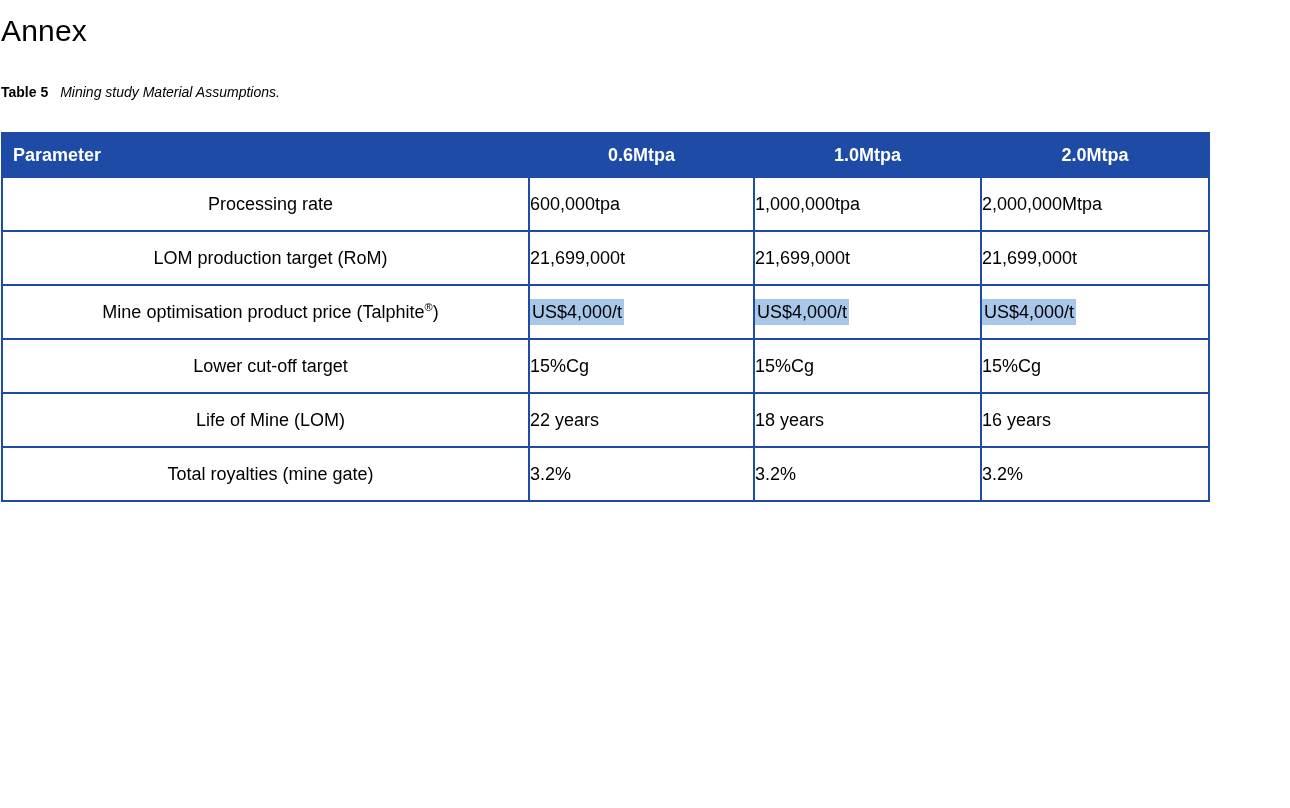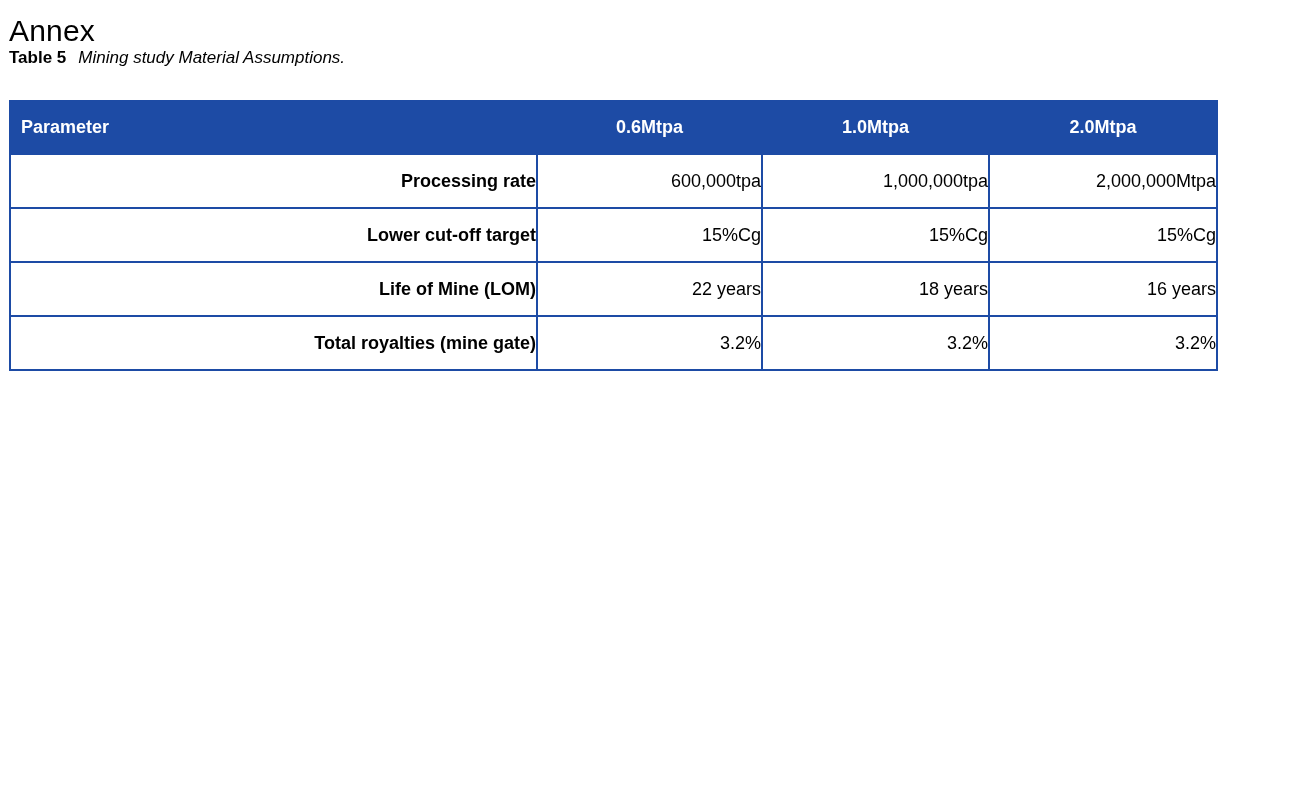--- a/index.html
+++ b/index.html
@@ -10,67 +10,68 @@
     --text:#000000;
   }
   *{box-sizing:border-box;margin:0;padding:0;}
   html,body{background:#ffffff;}
   body{
     width:1290px;height:808px;
     font-family:"Liberation Sans","DejaVu Sans",sans-serif;
     color:var(--text);
     overflow:hidden;
   }
-  .page{padding:10px 16px 0 9px;}
+  .page{padding:10px 16px 0 1px;}
   h1.page-title{
     font-size:30px;
     font-weight:400;
     color:#000;
     margin-top:4px;
     letter-spacing:0.2px;
   }
   .caption{
-    font-size:17px;
+    margin-top:36px;
+    font-size:14px;
     color:#000;
   }
   .caption-label{font-weight:700;}
   .caption-text{font-style:italic;margin-left:12px;}
   table.assumptions{
     margin-top:32px;
     border-collapse:collapse;
     table-layout:fixed;
     width:1207px;
   }
   table.assumptions th,
   table.assumptions td{
     border:2px solid var(--border);
     font-size:18px;
     vertical-align:middle;
   }
   thead th{
     background:var(--header-bg);
     color:var(--header-text);
     font-weight:700;
-    height:53px;
+    height:44px;
     text-align:center;
     border-color:var(--header-bg);
   }
   thead th.param-col{
     text-align:left;
     padding-left:10px;
   }
   tbody td{
     background:#ffffff;
     height:54px;
-    text-align:right;
+    text-align:left;
   }
   tbody td.param{
-    text-align:right;
+    text-align:center;
     padding-left:10px;
-    font-weight:700;
+    font-weight:400;
   }
   tbody td.param sup{
     font-size:11px;
     vertical-align:super;
     line-height:0;
   }
   .highlight{
     background:var(--highlight);
     padding:3px 2px;
   }
@@ -102,20 +103,32 @@
       </tr>
     </thead>
     <tbody id="table-body">
         <tr>
           <td class="param">Processing rate</td>
           <td>600,000tpa</td>
           <td>1,000,000tpa</td>
           <td>2,000,000Mtpa</td>
         </tr>
         <tr>
+          <td class="param">LOM production target (RoM)</td>
+          <td>21,699,000t</td>
+          <td>21,699,000t</td>
+          <td>21,699,000t</td>
+        </tr>
+        <tr>
+          <td class="param">Mine optimisation product price (Talphite<sup>®</sup>)</td>
+          <td><span class="highlight">US$4,000/t</span></td>
+          <td><span class="highlight">US$4,000/t</span></td>
+          <td><span class="highlight">US$4,000/t</span></td>
+        </tr>
+        <tr>
           <td class="param">Lower cut-off target</td>
           <td>15%Cg</td>
           <td>15%Cg</td>
           <td>15%Cg</td>
         </tr>
         <tr>
           <td class="param">Life of Mine (LOM)</td>
           <td>22 years</td>
           <td>18 years</td>
           <td>16 years</td>

